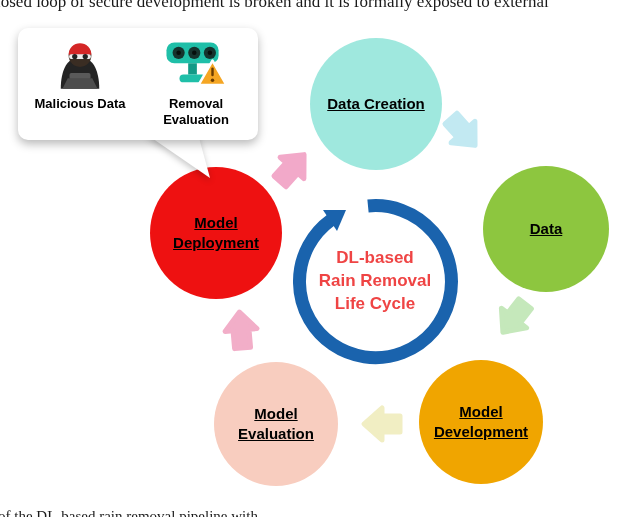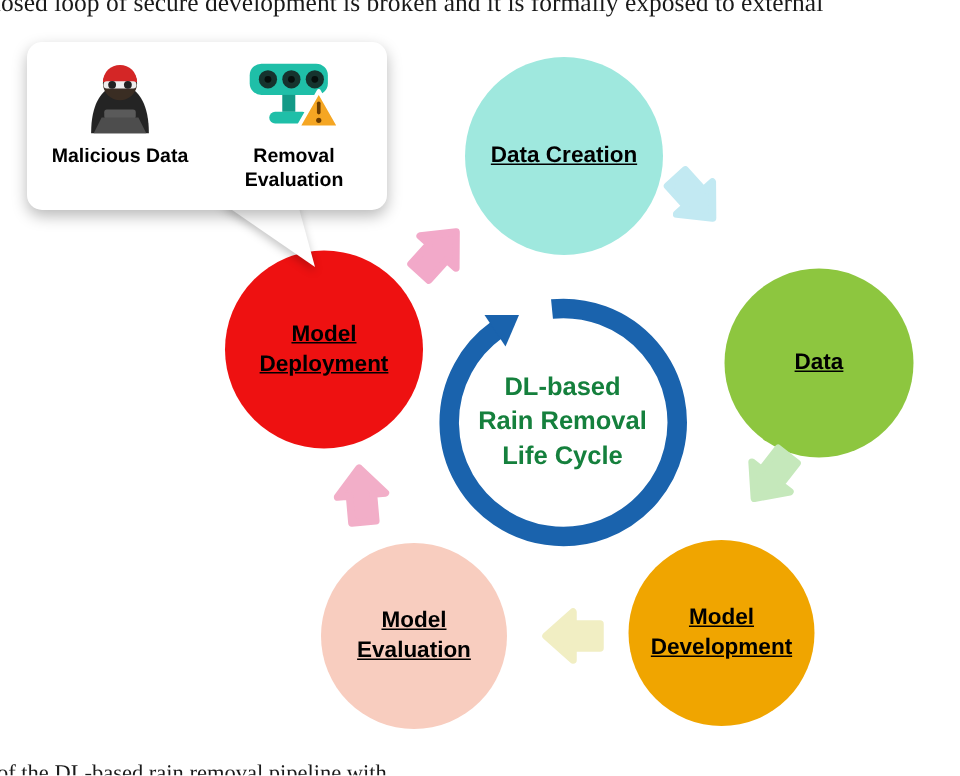--- a/index.html
+++ b/index.html
@@ -8,21 +8,21 @@
   .cropped-text{position:absolute;white-space:nowrap;color:#1a1a1a;
         font-family:"Liberation Serif",serif;}
   #top-text{top:-8px;left:-4px;font-size:17px;}
   #bottom-text{bottom:-8px;left:-2px;font-size:15px;}
   .stage{position:absolute;border-radius:50%;display:flex;align-items:center;
          justify-content:center;text-align:center;font-weight:bold;font-size:15px;
          color:#000;text-decoration:underline;}
   .ln{display:block;line-height:1.35;}
   #overlay{position:absolute;left:0;top:0;pointer-events:none;}
   #center-label{position:absolute;left:295px;top:247px;width:160px;text-align:center;
-         font-weight:bold;font-size:17px;color:#15803d;}
+         font-weight:bold;font-size:17px;color:#ef4444;}
   #center-label .ln{line-height:1.35;}
   #callout{position:absolute;left:18px;top:28px;width:240px;height:112px;background:#fff;
          border-radius:10px;box-shadow:0 4px 10px rgba(0,0,0,0.28);display:flex;
          padding:8px 4px 4px 4px;box-sizing:border-box;z-index:6;}
   .threat{flex:1;display:flex;flex-direction:column;align-items:center;}
   .threat-icon{height:58px;display:flex;align-items:flex-end;justify-content:center;}
   .threat-label{font-weight:bold;font-size:13px;color:#000;text-align:center;margin-top:2px;}
   .threat-label .ln{line-height:1.25;}
   #callout-tail{position:absolute;left:138px;top:132px;z-index:5;
          filter:drop-shadow(0 3px 3px rgba(0,0,0,0.22));}
@@ -33,21 +33,21 @@
 <div id="page">
 
   <div id="top-text" class="cropped-text">losed loop of secure development is broken and it is formally exposed to external</div>
 
   <div class="stage" style="left: 310px; top: 38px; width: 132px; height: 132px; background-color: rgb(159, 232, 222);">
     <div>
       <span class="ln">Data Creation</span>
     </div>
   </div>
 
-  <div class="stage" style="left: 483px; top: 179px; width: 126px; height: 126px; background-color: rgb(141, 198, 63);">
+  <div class="stage" style="left: 483px; top: 166px; width: 126px; height: 126px; background-color: rgb(141, 198, 63);">
     <div>
       <span class="ln">Data</span>
     </div>
   </div>
 
   <div class="stage" style="left: 419px; top: 360px; width: 124px; height: 124px; background-color: rgb(240, 165, 0);">
     <div>
       <span class="ln">Model</span>
       <span class="ln">Development</span>
     </div>

